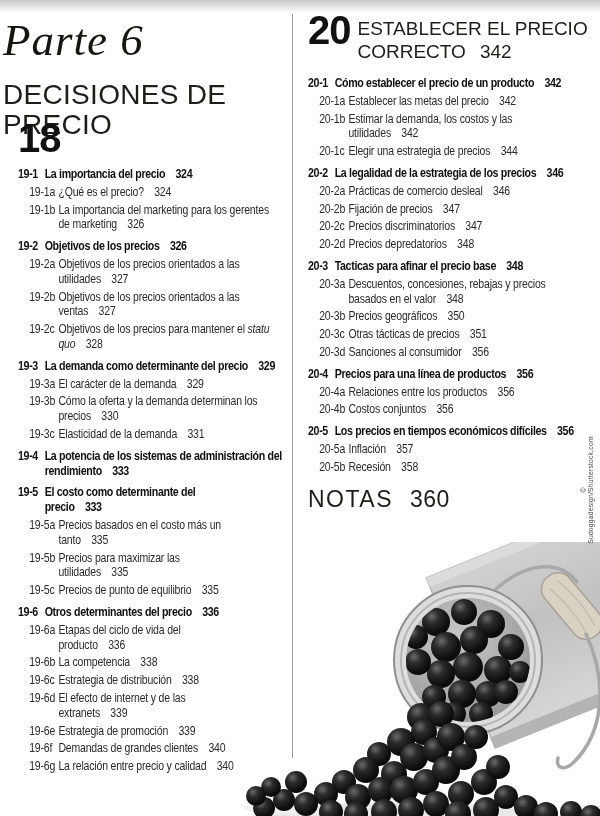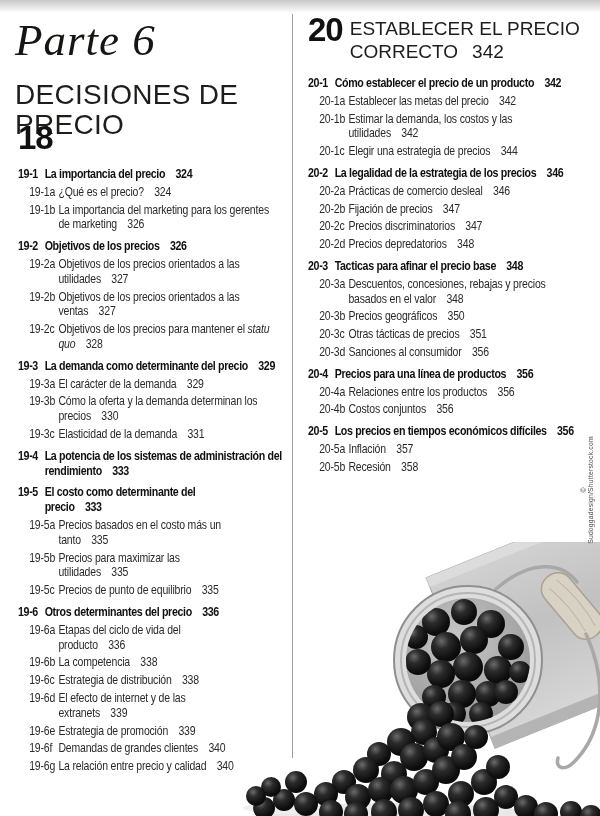--- a/index.html
+++ b/index.html
@@ -4,29 +4,29 @@
 <style>
   html,body{margin:0;padding:0;background:#888;}
   .page{
     position:relative;width:600px;height:816px;background:#ffffff;overflow:hidden;
     font-family:"Liberation Sans",sans-serif;color:#1d1d1b;margin:0 auto;
   }
   .topshade{position:absolute;top:0;left:0;right:0;height:13px;
     background:linear-gradient(#c2c2c2,rgba(255,255,255,0));opacity:.9;pointer-events:none;}
   .prew{white-space:pre;}
   
-  .part-head{position:absolute;left:15px;top:16px;width:280px;}
+  .part-head{position:absolute;left:3px;top:16px;width:280px;}
   .part-label{font-family:"Liberation Serif",serif;font-style:italic;font-size:45px;line-height:48px;letter-spacing:1px;color:#151513;}
   .part-title{font-size:28px;line-height:29.5px;letter-spacing:.3px;font-weight:400;color:#1d1d1b;margin-top:16px;}
   
   .ch-block{position:absolute;}
   #ch19-block{left:18px;top:122px;width:270px;}
   #ch20-block{left:308px;top:14px;width:290px;}
   .ch-head{display:flex;margin-bottom:13px;}
-  .ch-num{font-size:33px;font-weight:700;line-height:32px;letter-spacing:-1px;margin-right:7px;color:#111;}
+  .ch-num{font-size:40px;font-weight:700;line-height:32px;letter-spacing:-1px;margin-right:7px;color:#111;}
   .ch-title{font-size:19px;line-height:22.5px;padding-top:4px;font-weight:400;color:#1d1d1b;}
   .ch-pg{margin-left:14px;}
   
   .row{display:flex;font-size:12.2px;line-height:14.8px;margin-top:3px;color:#2a2a2a;
        letter-spacing:-.2px;transform:scaleX(.86);transform-origin:left top;width:116%;}
   .row.main{font-weight:700;font-size:12.4px;margin-top:7px;color:#101010;letter-spacing:-.4px;}
   .row .num{flex:0 0 auto;width:31px;}
   .row.sub{padding-left:13px;}
   .row.sub .num{width:34px;}
   .row .title{white-space:pre;}
@@ -258,20 +258,21 @@
           <div class="txt"><span class="title">Inflación</span><span class="pg">357</span></div>
         </div>
         <div class="row sub">
           <span class="num">20-5b</span>
           <div class="txt"><span class="title">Recesión</span><span class="pg">358</span></div>
         </div>
       </div>
   </div>
 
   <div class="backmatter">
+    <div class="bm-row"><span>NOTAS</span><span class="bm-page">360</span></div>
   </div>
 
   <div class="photo">
     <svg viewBox="0 0 364 274" width="364" height="274">
       <defs>
         <linearGradient id="bodyG" x1="0" y1="0" x2="0" y2="1">
           <stop offset="0" stop-color="#d2d2d2"></stop>
           <stop offset=".45" stop-color="#c1c1c1"></stop>
           <stop offset="1" stop-color="#d8d8d8"></stop>
         </linearGradient>

